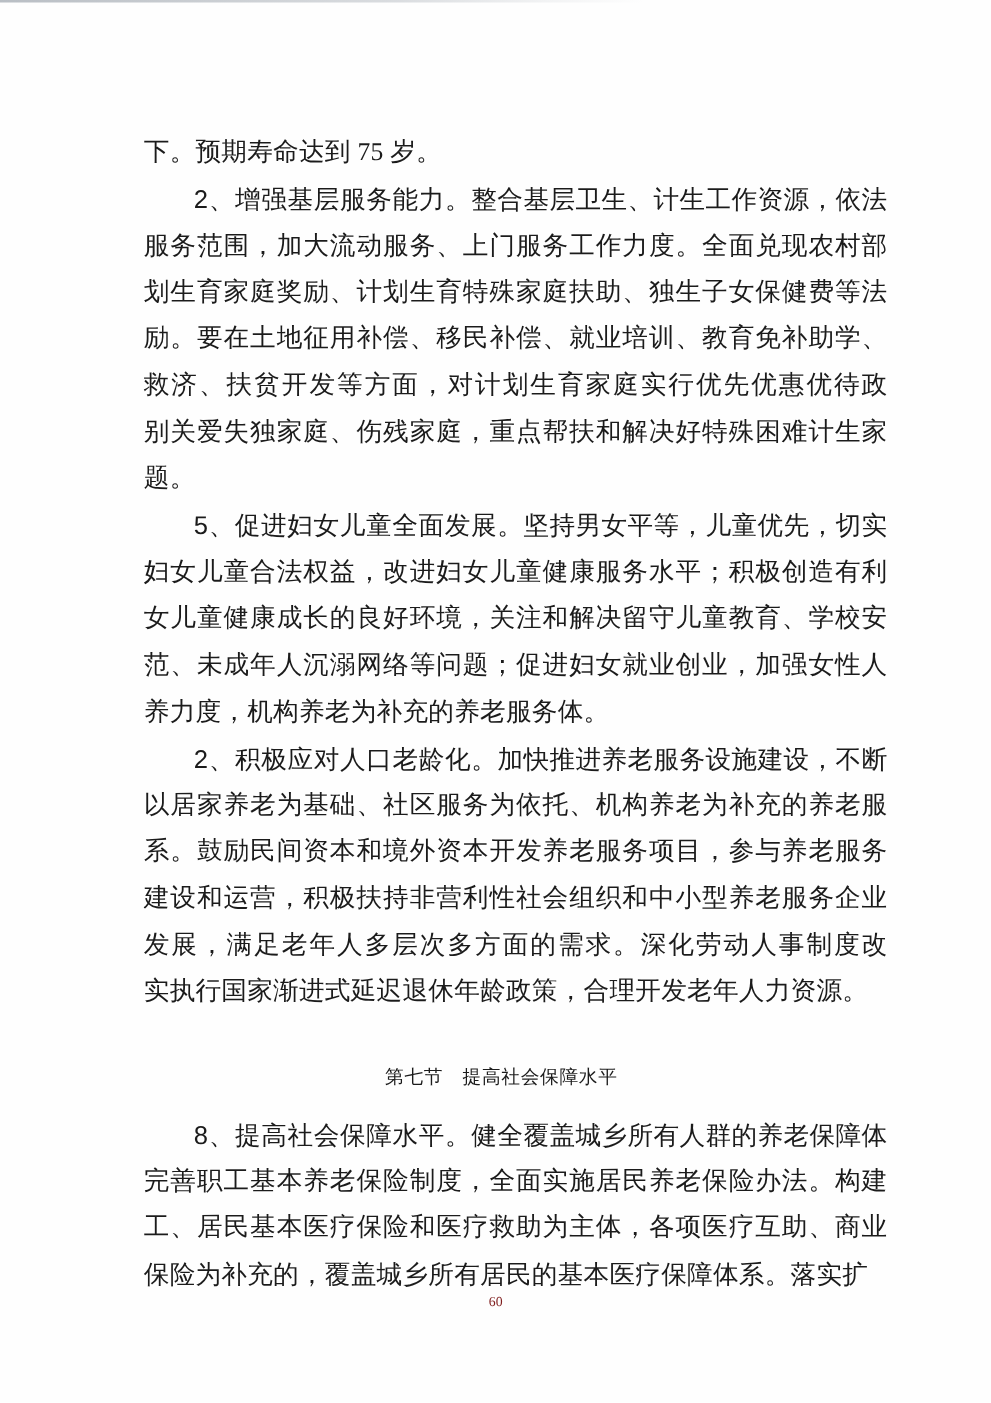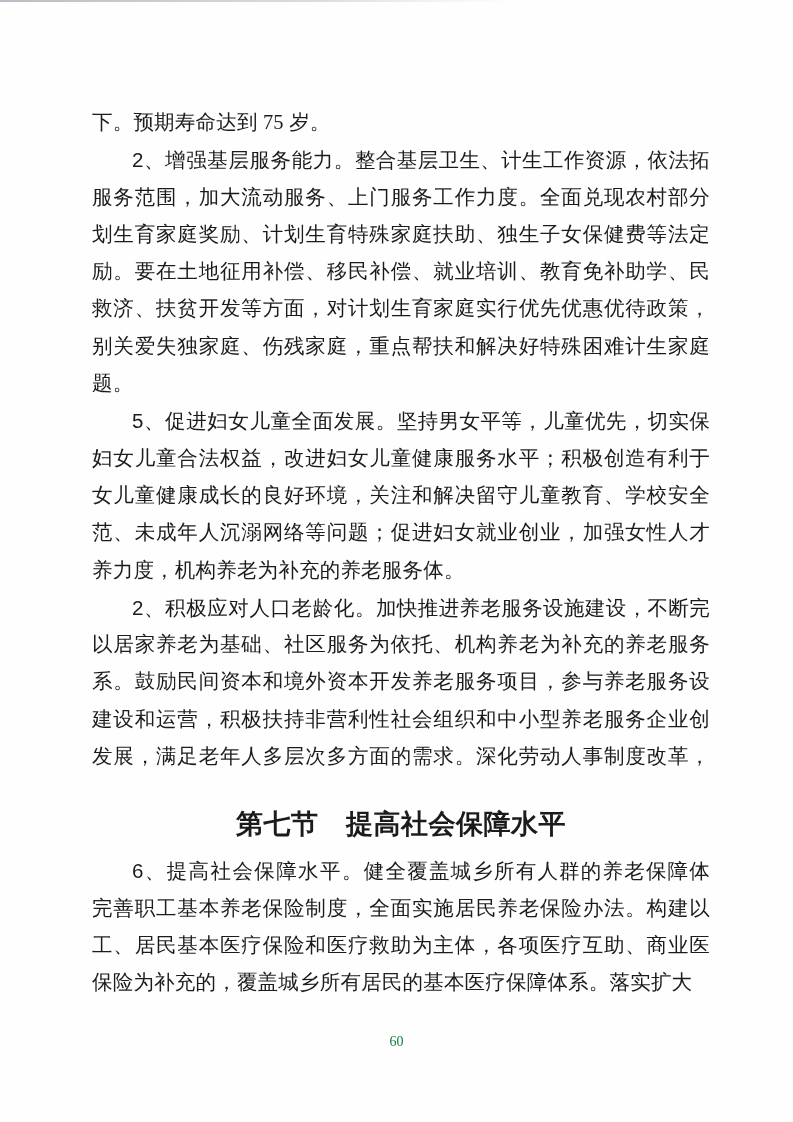--- a/index.html
+++ b/index.html
@@ -36,52 +36,53 @@
   }
   .paragraph { margin: 0; }
   .line {
     font-size: 20.5px;
     line-height: 37.3px;
     max-height: 37.3px;
     overflow: hidden;
     text-align: justify;
     text-align-last: justify;
     letter-spacing: 0.2px;
+    margin-left: 23px;
   }
   .line.last {
     text-align: left;
     text-align-last: left;
   }
   .line.indent { text-indent: 40px; }
   .lead {
     font-family: "Liberation Sans", "DejaVu Sans", sans-serif;
     font-weight: 400;
     letter-spacing: 0.4px;
   }
   .heading {
     margin-top: 29px;
     margin-bottom: 8px;
     height: 40px;
     line-height: 40px;
     text-align: center;
     text-align-last: center;
     font-family: "Liberation Sans", "DejaVu Sans", sans-serif;
-    font-weight: 700;
-    font-size: 27px;
+    font-weight: 400;
+    font-size: 15px;
     letter-spacing: 0.5px;
   }
   .page-number {
     position: absolute;
     left: 0;
     right: 0;
     top: 1033px;
     text-align: center;
-    font-size: 14px;
+    font-size: 11px;
     line-height: 18px;
-    color: #15803d;
+    color: #7f1d1d;
   }
 </style>
 </head>
 <body>
 
 <div class="page">
   <div class="scan-artifact"></div>
   <div class="content">
       <div class="paragraph">
         <div class="line last">下。预期寿命达到 75 岁。</div>
@@ -101,23 +102,24 @@
         <div class="line">女儿童健康成长的良好环境，关注和解决留守儿童教育、学校安全防</div>
         <div class="line">范、未成年人沉溺网络等问题；促进妇女就业创业，加强女性人才培</div>
         <div class="line last">养力度，机构养老为补充的养老服务体。</div>
       </div>
       <div class="paragraph">
         <div class="line indent"><b class="lead">2、积极应对人口老龄化。</b>加快推进养老服务设施建设，不断完善</div>
         <div class="line">以居家养老为基础、社区服务为依托、机构养老为补充的养老服务体</div>
         <div class="line">系。鼓励民间资本和境外资本开发养老服务项目，参与养老服务设施</div>
         <div class="line">建设和运营，积极扶持非营利性社会组织和中小型养老服务企业创新</div>
         <div class="line">发展，满足老年人多层次多方面的需求。深化劳动人事制度改革，落</div>
+        <div class="line last">实执行国家渐进式延迟退休年龄政策，合理开发老年人力资源。</div>
       </div>
       <div class="heading">第七节　提高社会保障水平</div>
       <div class="paragraph">
-        <div class="line indent"><b class="lead">6、提高社会保障水平。</b>健全覆盖城乡所有人群的养老保障体系，</div>
+        <div class="line indent"><b class="lead">8、提高社会保障水平。</b>健全覆盖城乡所有人群的养老保障体系，</div>
         <div class="line">完善职工基本养老保险制度，全面实施居民养老保险办法。构建以职</div>
         <div class="line">工、居民基本医疗保险和医疗救助为主体，各项医疗互助、商业医疗</div>
         <div class="line last">保险为补充的，覆盖城乡所有居民的基本医疗保障体系。落实扩大失</div>
       </div>
     </div>
   <div class="page-number">60</div>
 </div>
 
 </body></html>

